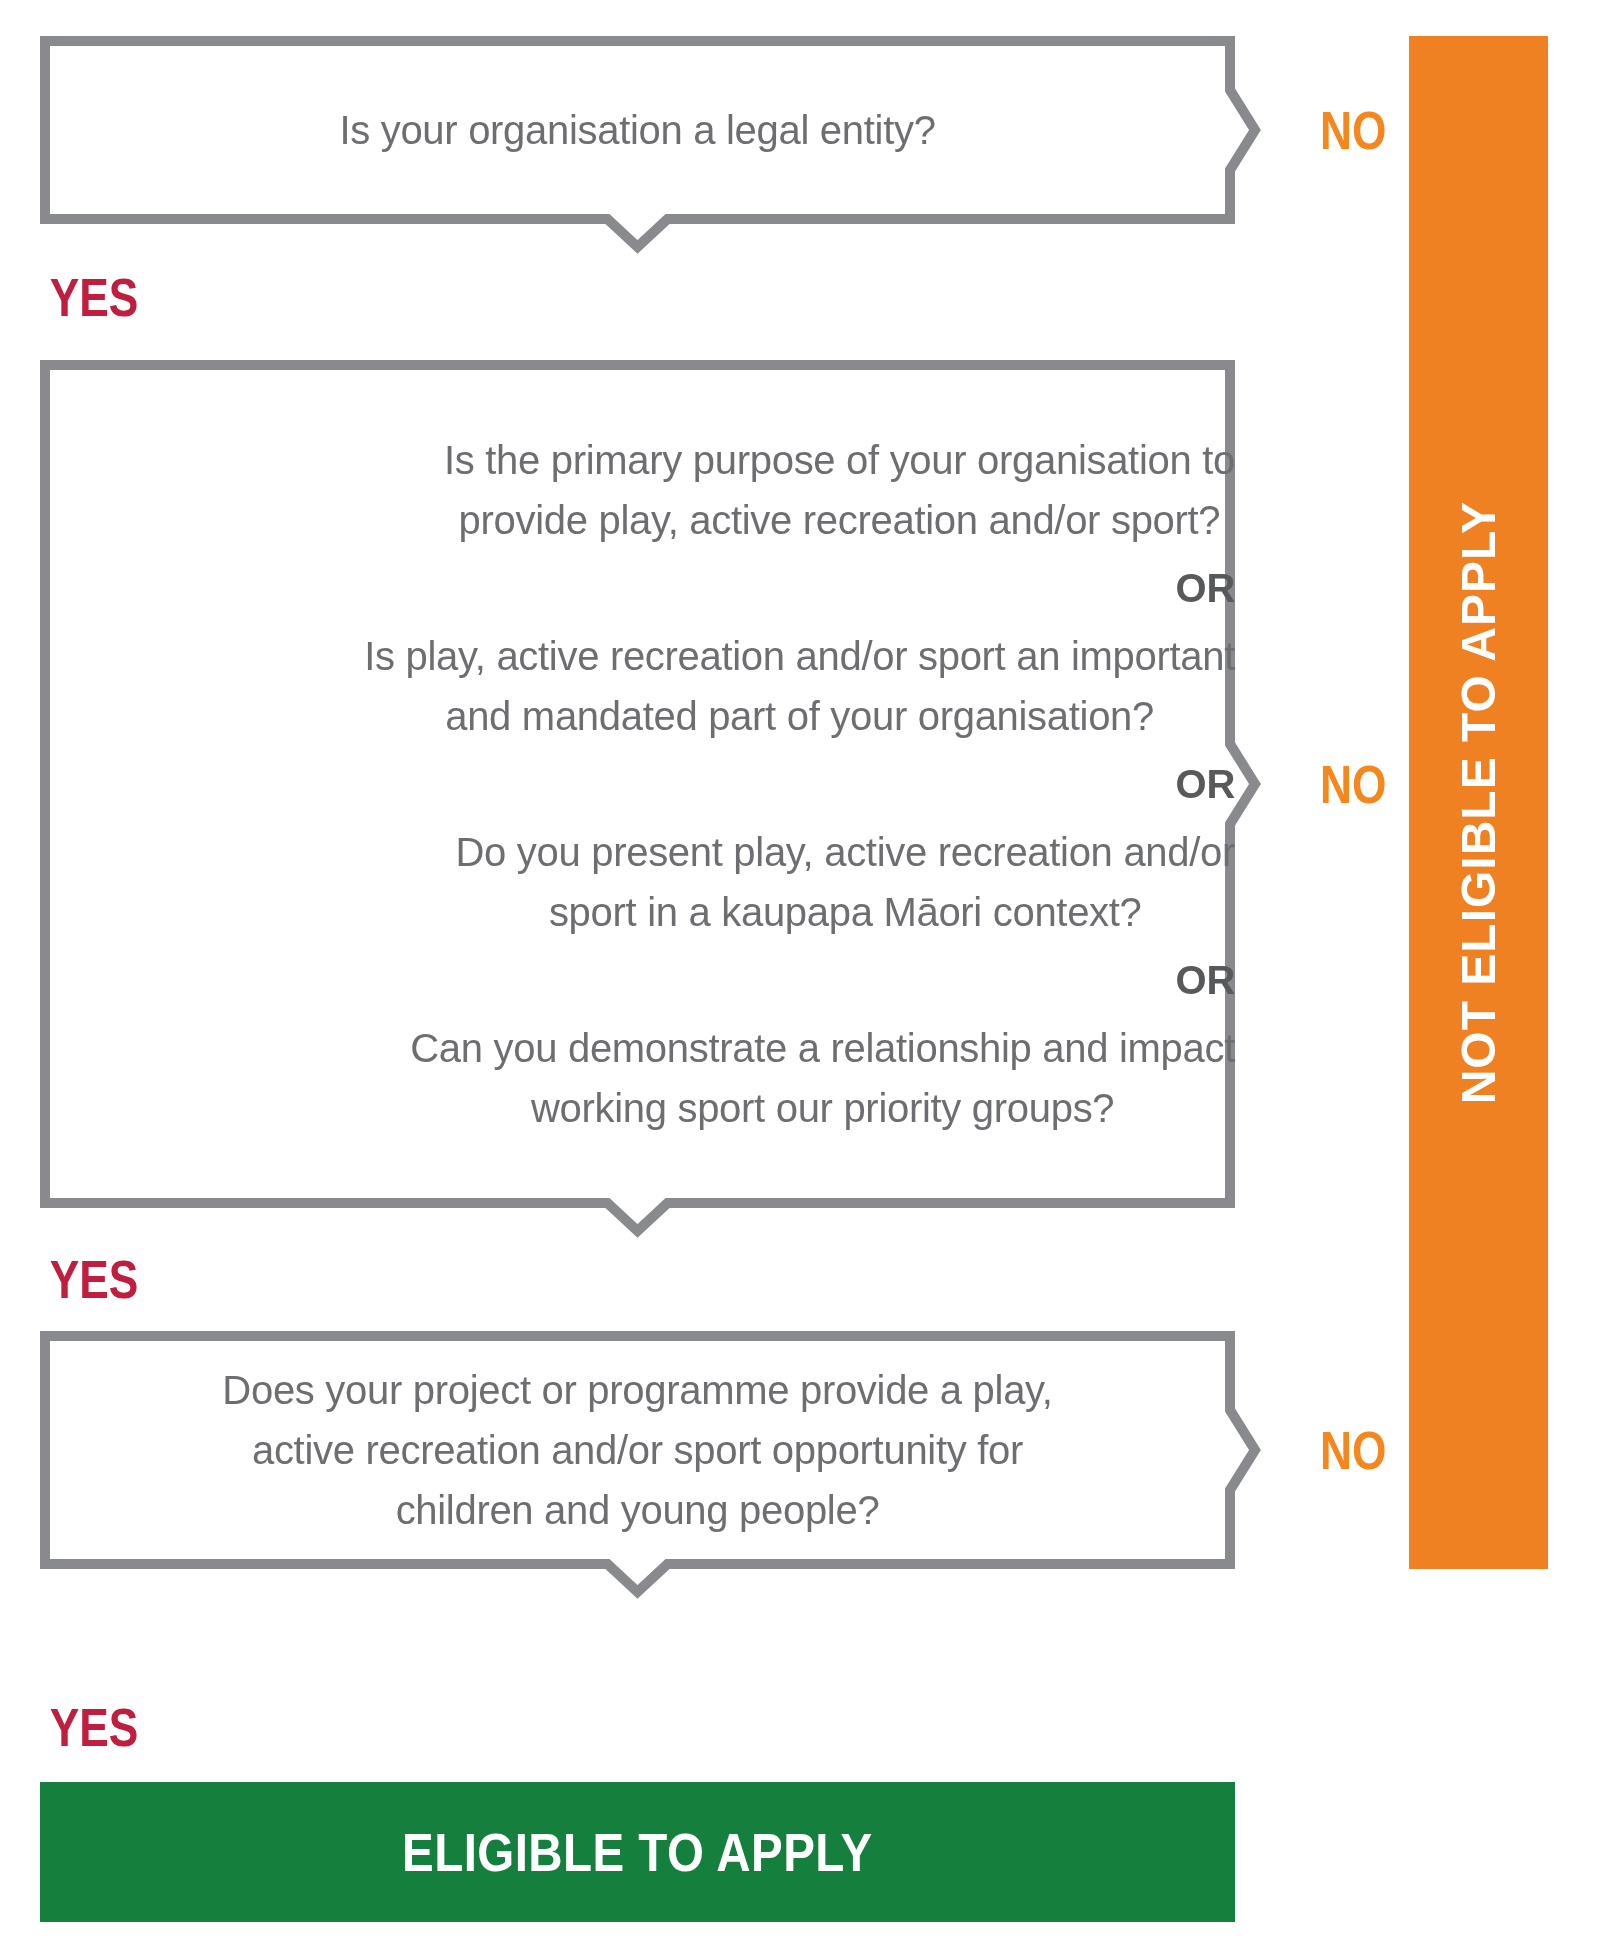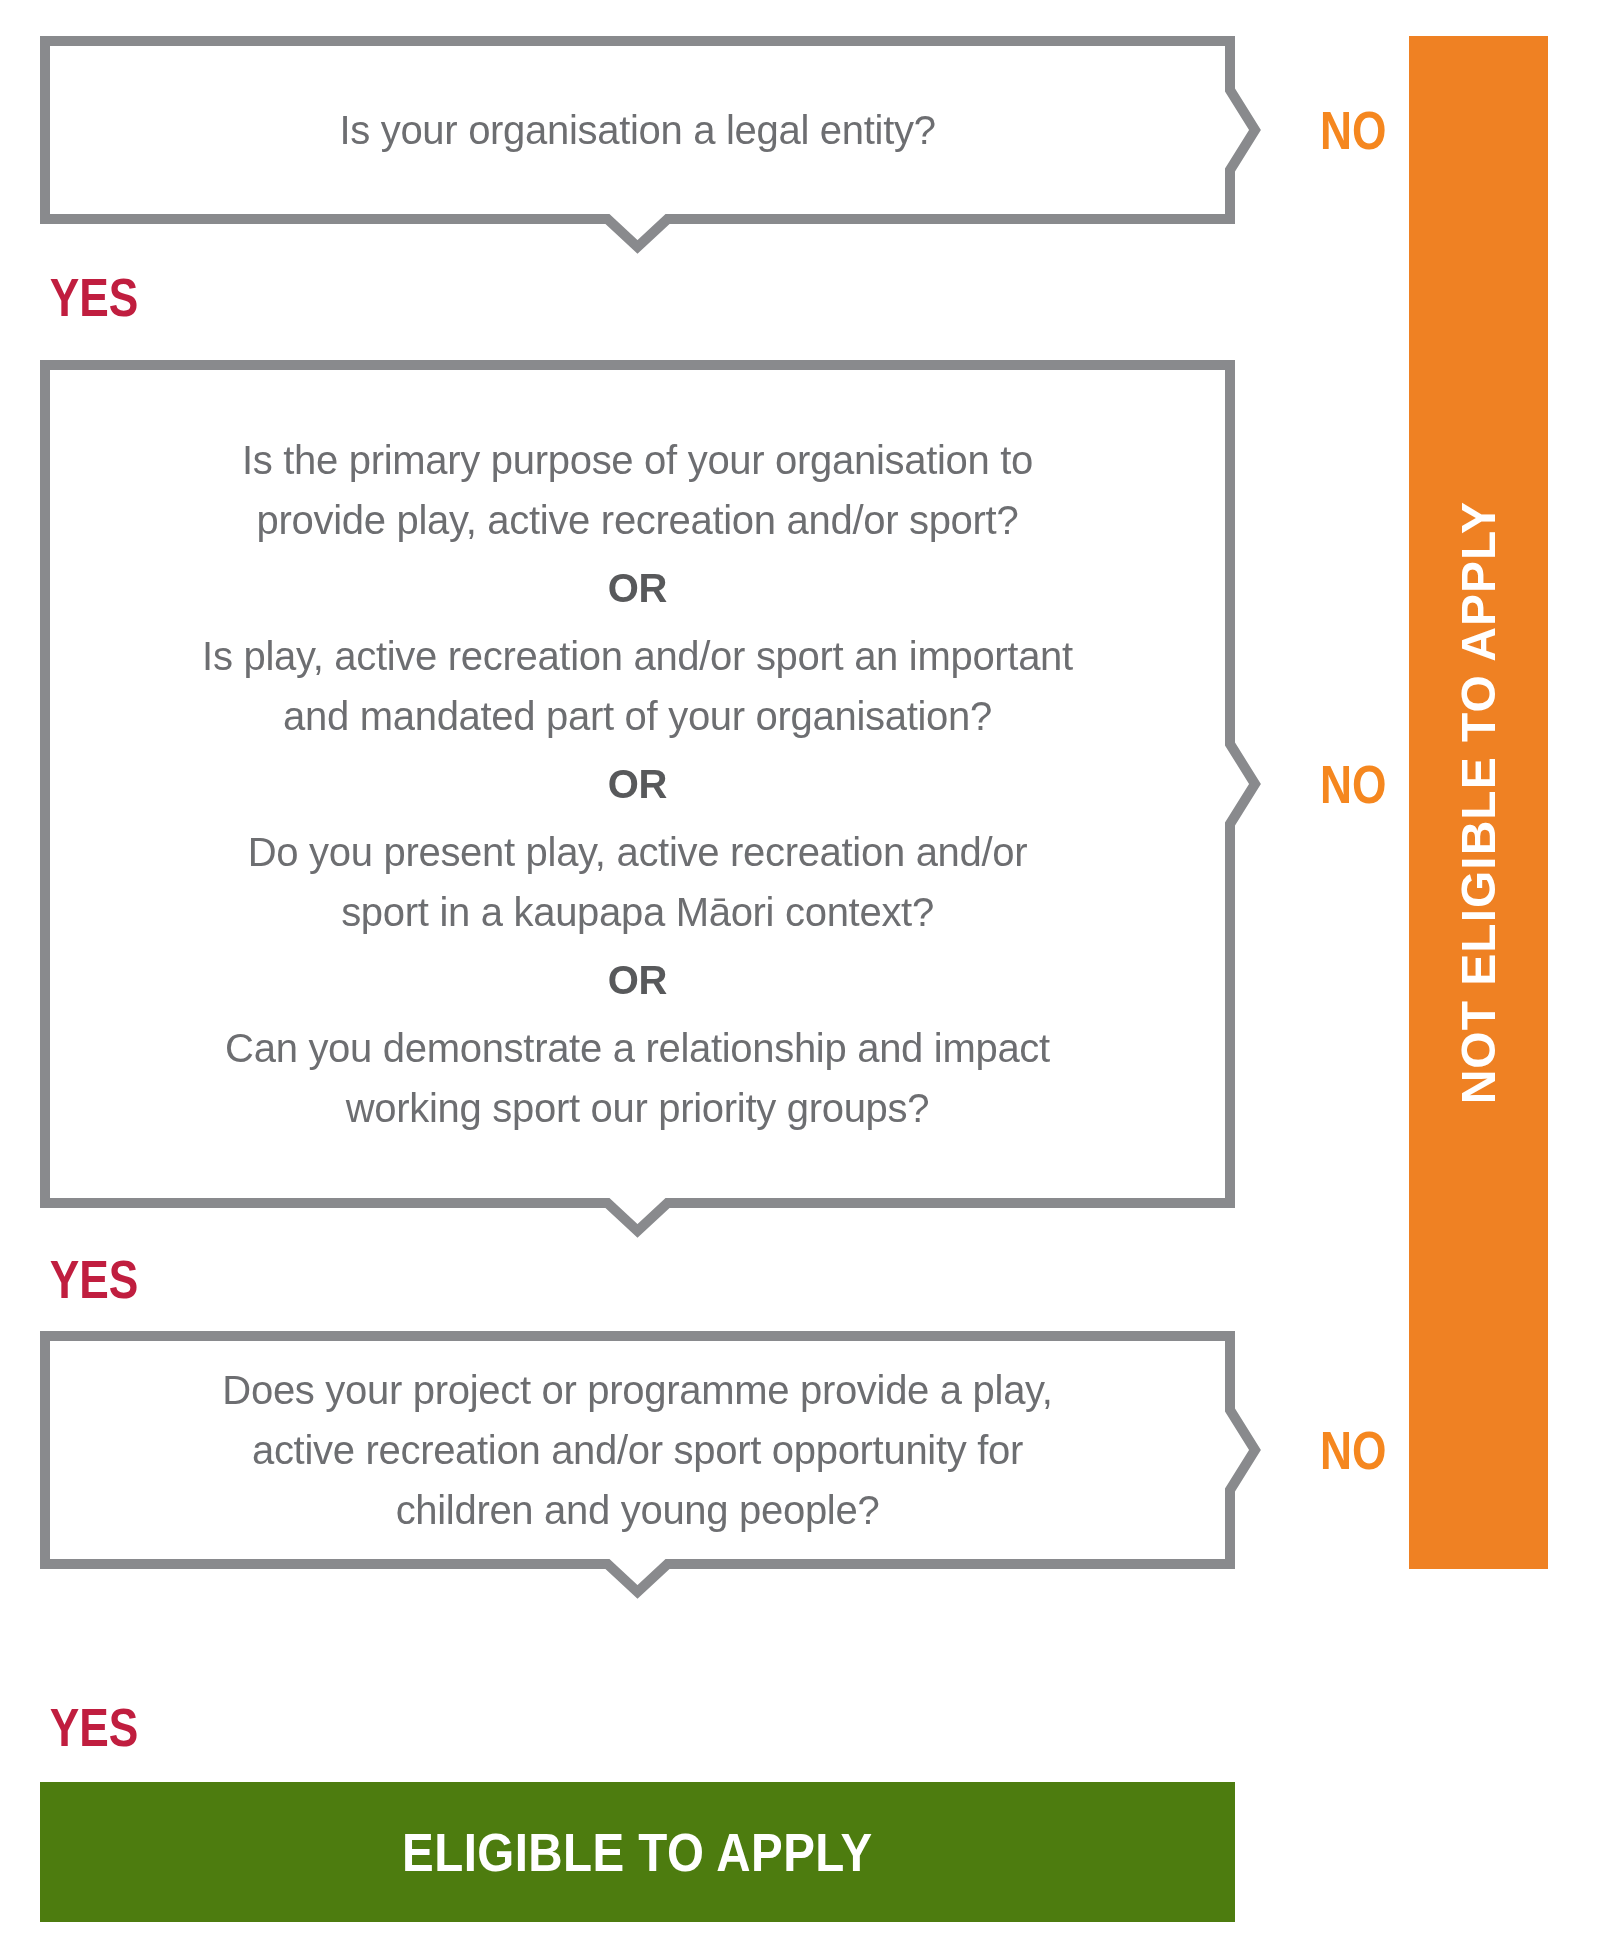--- a/index.html
+++ b/index.html
@@ -62,21 +62,21 @@
     color: #f5871f;
     margin-left: 36px;
   }
   .no > span { transform: scaleX(0.82); transform-origin: left center; }
 
   
   .banner {
     position: absolute;
     left: 40px; top: 1782px;
     width: 1195px; height: 140px;
-    background: #4d7c0f;
+    background: #15803d;
     display: flex; align-items: center; justify-content: center;
   }
   .banner-text {
     color: #ffffff;
     font-weight: bold;
     font-size: 54px;
     line-height: 1;
     display: inline-block;
     transform: scaleX(0.88);
     letter-spacing: 0.5px;
@@ -119,21 +119,21 @@
   </div>
 
   <div class="flow-label yes" style="top:270px;">
     <span>YES</span>
   </div>
 
   <div class="qbox" style="top:360px; height:848px;">
     <svg class="frame" width="1230" height="888" viewBox="0 0 1230 888" aria-hidden="true">
       <path d="M5 5 H1190 V384 L1215 424 L1190 464 V843 H627.5 L597.5 871 L567.5 843 H5 Z"></path>
     </svg>
-    <div class="qcontent" style="height:848px;">
+    <div class="qcontent" style="height:848px;align-items:flex-end;">
       <p class="question">Is the primary purpose of your organisation to
 provide play, active recreation and/or sport?</p>
       <div class="or-sep">OR</div>
       <p class="question">Is play, active recreation and/or sport an important
 and mandated part of your organisation?</p>
       <div class="or-sep">OR</div>
       <p class="question">Do you present play, active recreation and/or
 sport in a kaupapa Māori context?</p>
       <div class="or-sep">OR</div>
       <p class="question">Can you demonstrate a relationship and impact

